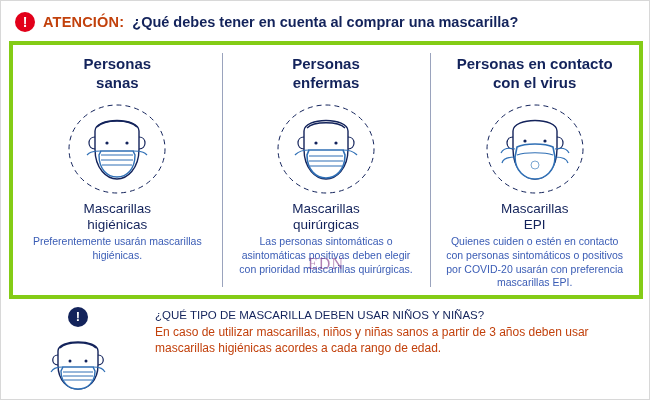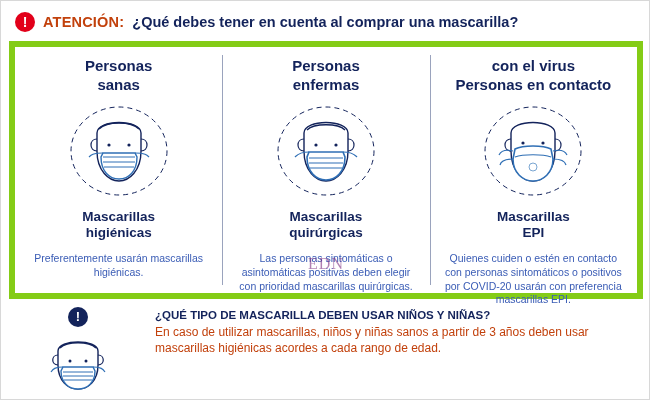--- a/index.html
+++ b/index.html
@@ -57,21 +57,21 @@
   .header .question {
     color: #13235b;
     font-weight: bold;
     font-size: 14.5px;
     white-space: nowrap;
   }
 
   
   .panel {
     position: relative;
-    border: 6px solid #84cc16;
+    border: 4px solid #84cc16;
     height: 258px;
     box-sizing: border-box;
     background: #fff;
   }
   .cols {
     display: flex;
     height: 100%;
   }
   .col {
     flex: 1 1 33.33%;
@@ -103,32 +103,31 @@
 
   .face-wrap {
     margin-top: 2px;
     width: 120px;
     height: 104px;
   }
   .face-wrap svg { display: block; }
 
   .cat {
     color: #13235b;
-    font-weight: bold;
+    font-weight: normal;
     font-size: 13.5px;
     text-align: center;
     line-height: 1.2;
-    margin-top: 6px;
   }
   .desc {
     color: #3a5cb5;
     font-size: 10.5px;
     text-align: center;
     line-height: 1.3;
-    margin-top: 11px;
+    margin-top: 2px;
     padding: 0 12px;
   }
   .col.c3 .desc { color: #3a5cb5; }
 
   
   .watermark {
     position: absolute;
     left: 50%;
     top: 248px;
     transform: translateX(-50%);
@@ -169,21 +168,21 @@
   .bottom-face {
     width: 92px;
     height: 72px;
   }
   .bottom-right {
     flex: 1 1 auto;
     padding-top: 2px;
   }
   .b-title {
     color: #13235b;
-    font-weight: bold;
+    font-weight: normal;
     font-size: 11.5px;
     margin-bottom: 4px;
   }
   .b-para {
     color: #c2410c;
     font-size: 12px;
     line-height: 1.32;
     margin-bottom: 5px;
   }
 </style>
@@ -254,22 +253,22 @@
           </div>
           <div class="cat">
             <div>Mascarillas</div>
             <div>quirúrgicas</div>
           </div>
           <div class="desc">Las personas sintomáticas o asintomáticas positivas deben elegir con prioridad mascarillas quirúrgicas.</div>
         </div>
 
         <div class="col c3">
           <div class="col-title">
+            <div>Personas en contacto</div>
             <div>con el virus</div>
-            <div>Personas en contacto</div>
           </div>
           <div class="face-wrap">
             <svg viewBox="0 0 120 104" width="120" height="104">
               <ellipse cx="60" cy="52" rx="48" ry="44" fill="none" stroke="#13235b" stroke-width="1" stroke-dasharray="5 4"></ellipse>
               <path d="M38 34 C38 20,82 20,82 34 L82 52 C82 72,70 82,60 82 C50 82,38 72,38 52 Z" fill="none" stroke="#13235b" stroke-width="1.4"></path>
               <path d="M38 40 C30 40,30 52,38 52" fill="none" stroke="#13235b" stroke-width="1.2"></path>
               <path d="M82 40 C90 40,90 52,82 52" fill="none" stroke="#13235b" stroke-width="1.2"></path>
               <circle cx="50" cy="44" r="1.6" fill="#13235b"></circle>
               <circle cx="70" cy="44" r="1.6" fill="#13235b"></circle>
               <path d="M42 50 C50 46,70 46,78 50 L80 60 C80 74,70 82,60 82 C50 82,40 74,40 60 Z" fill="#ffffff" stroke="#2f6fb5" stroke-width="1.6"></path>

